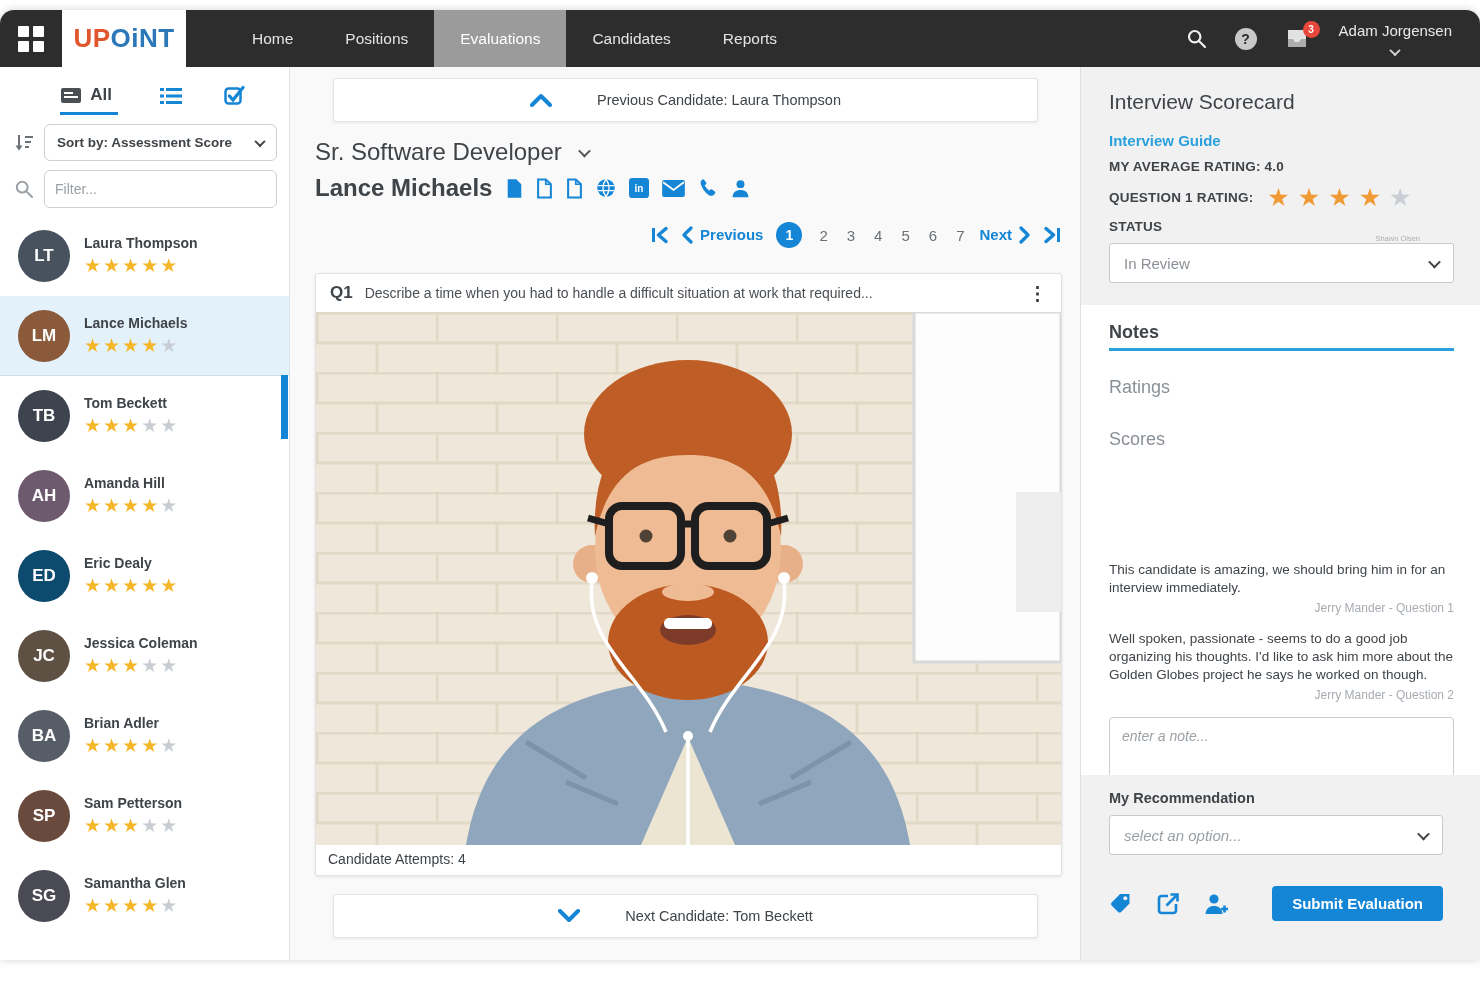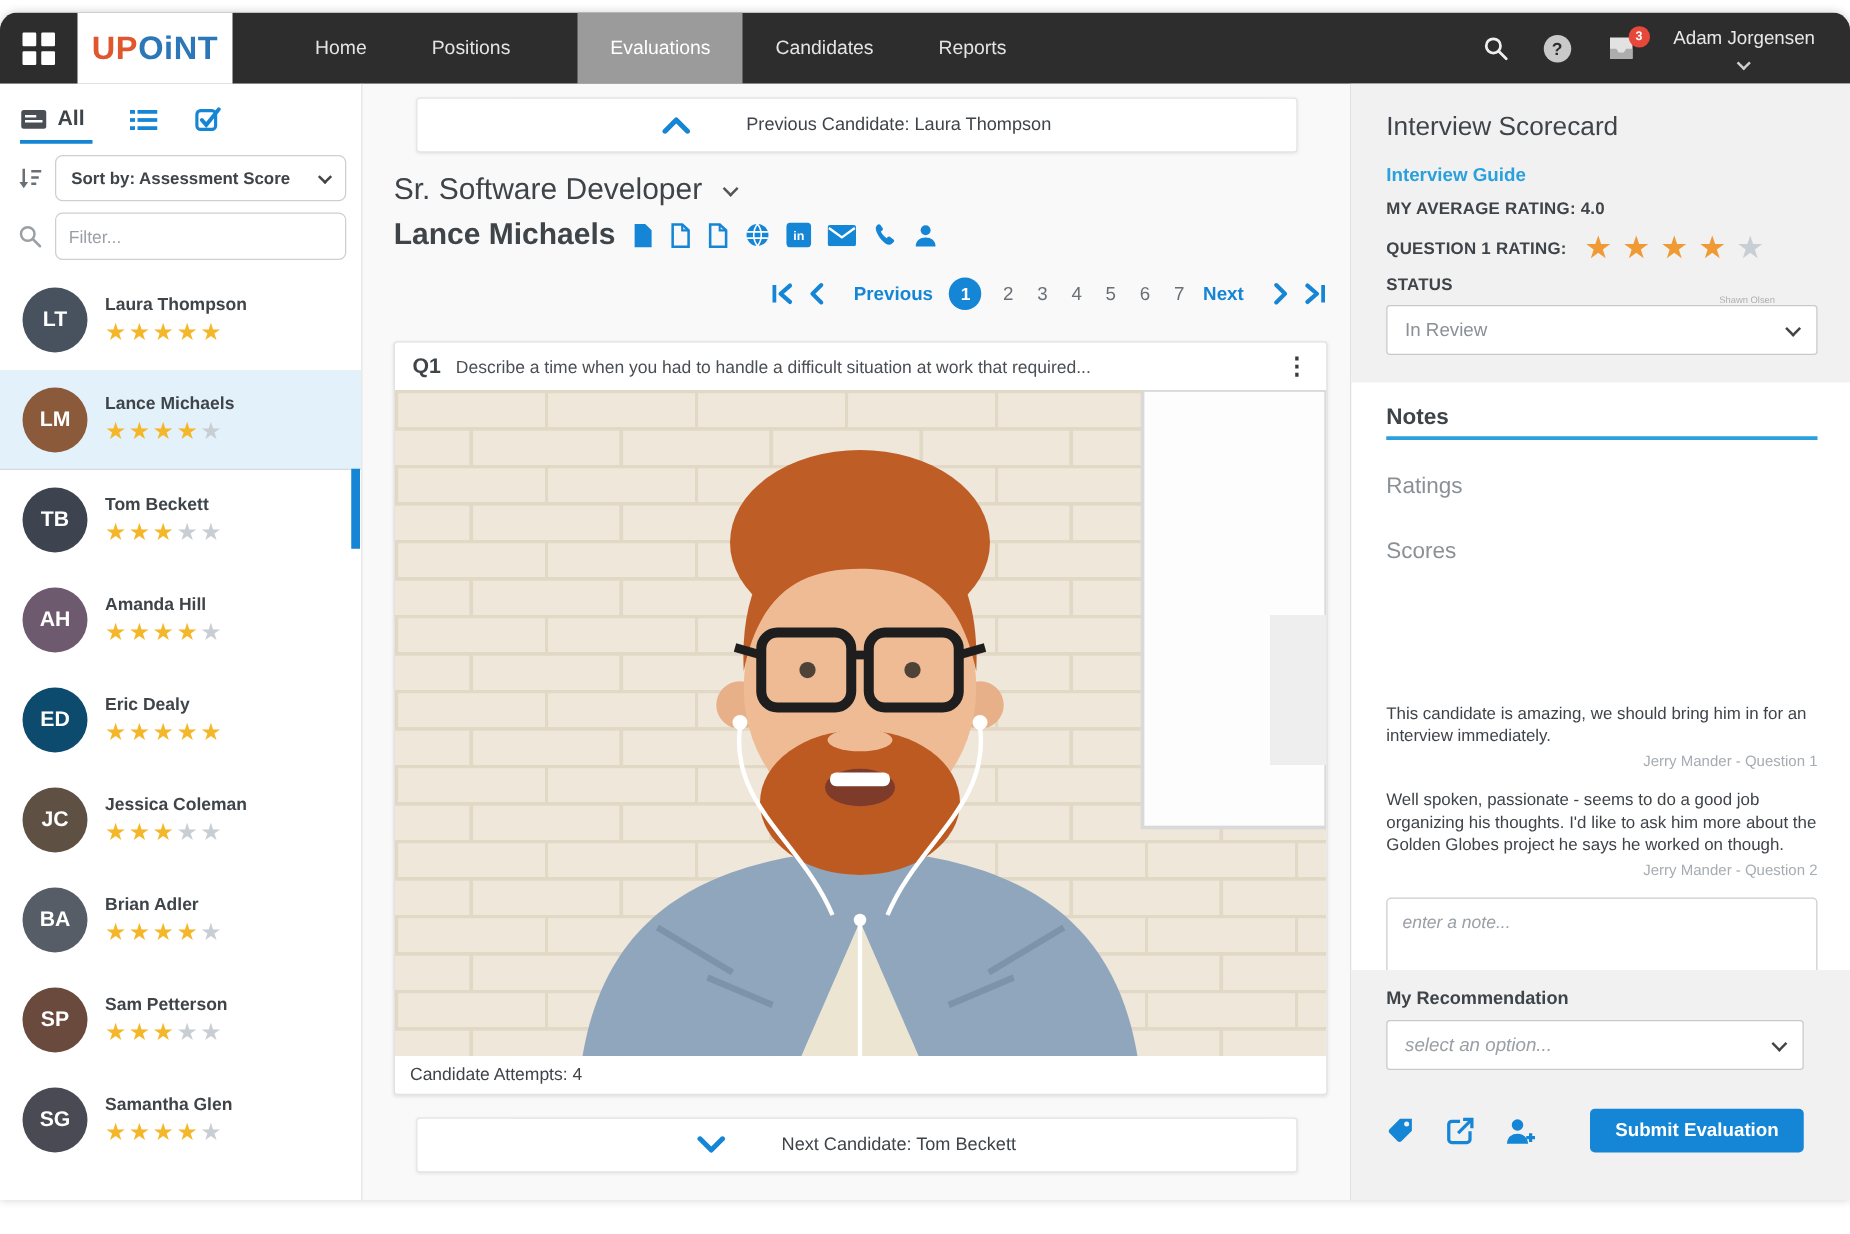--- a/index.html
+++ b/index.html
@@ -15,36 +15,36 @@
   
   .navbar{height:57px;background:var(--nav-bg);display:flex;align-items:stretch;}
   .grid-btn{width:62px;display:flex;align-items:center;justify-content:center;cursor:pointer;}
   .grid-ic{display:grid;grid-template-columns:11px 11px;grid-template-rows:11px 11px;gap:4px;}
   .grid-ic span{background:#fff;border-radius:1px;}
   .logo-box{width:124px;background:#fff;display:flex;align-items:center;justify-content:center;
             font-size:26px;font-weight:bold;letter-spacing:.5px;}
   .logo-up{color:var(--logo-orange);} .logo-rest{color:var(--logo-blue);}
   .nav-items{display:flex;margin-left:40px;}
   .nav-item{padding:0 26px;display:flex;align-items:center;color:#e4e4e4;font-size:15.5px;cursor:pointer;}
-  .nav-item.active{background:var(--nav-active);color:#fff;margin-left:28px;}
+  .nav-item.active{background:var(--nav-active);color:#fff;}
   .nav-right{margin-left:auto;display:flex;align-items:center;gap:28px;padding-right:28px;}
   .help-badge{width:22px;height:22px;border-radius:50%;background:#c9c9c9;color:#2d2d2d;font-weight:bold;
               font-size:14px;display:flex;align-items:center;justify-content:center;}
   .inbox-wrap{position:relative;display:flex;}
   .badge{position:absolute;top:-7px;right:-9px;min-width:17px;height:17px;border-radius:50%;
          background:var(--badge);color:#fff;font-size:10px;font-weight:bold;display:flex;
          align-items:center;justify-content:center;}
   .user-name{color:#e8e8e8;font-size:15px;display:flex;align-items:center;gap:9px;cursor:pointer;flex-direction:column;}
   .chev{display:inline-block;width:8px;height:8px;border-right:2px solid currentColor;
         border-bottom:2px solid currentColor;transform:rotate(45deg) translate(-1px,-1px);}
   
   .content{display:flex;height:893px;}
   
   .sidebar{width:290px;background:#fff;border-right:1px solid #e2e2e2;position:relative;flex-shrink:0;}
-  .side-tabs{display:flex;align-items:flex-end;gap:30px;padding:10px 0 0 16px;height:48px;}
+  .side-tabs{display:flex;align-items:flex-end;gap:42px;padding:10px 0 0 16px;height:48px;justify-content:center;}
   .tab-all{display:flex;align-items:center;gap:8px;border-bottom:3px solid var(--accent);
            padding:0 6px 7px 0;color:var(--dark);font-size:17px;font-weight:bold;cursor:pointer;}
   .side-tab-ic{padding-bottom:10px;cursor:pointer;display:flex;}
   .side-row{display:flex;align-items:center;gap:10px;padding:9px 12px 0 14px;}
   .filter-input{flex:1;height:38px;border:1px solid #cfcfcf;border-radius:6px;padding:0 10px;
                 font-size:14px;color:#444;outline:none;font-family:inherit;}
   .filter-input::placeholder{color:#9aa0a5;}
   .sort-box{flex:1;height:37px;border:1px solid #cfcfcf;border-radius:6px;background:#fff;display:flex;
             align-items:center;justify-content:space-between;padding:0 12px;cursor:pointer;}
   .sort-box span.lbl{font-size:13.5px;color:var(--dark);font-weight:bold;}
@@ -64,21 +64,21 @@
                 border-radius:3px;box-shadow:0 1px 3px rgba(0,0,0,.08);display:flex;align-items:center;
                 justify-content:center;gap:44px;font-size:14.5px;color:var(--dark);cursor:pointer;}
   .pos-title{margin:16px 0 0 25px;font-size:24px;color:var(--dark);display:flex;align-items:center;gap:18px;}
   .pos-title .chev{color:#555;width:9px;height:9px;}
   .cand-header{margin:8px 0 0 25px;display:flex;align-items:center;gap:14px;}
   .cand-header .nm{font-size:24px;font-weight:bold;color:var(--dark);}
   .contact-icons{display:flex;align-items:center;gap:13px;color:var(--accent);}
   .contact-icons span{display:flex;cursor:pointer;}
   .pagination{margin:20px 18px 0 0;display:flex;align-items:center;justify-content:flex-end;gap:13px;
               font-size:15px;color:#6a7075;}
-  .pagination .ctl{display:flex;align-items:center;gap:24px;color:var(--accent);font-weight:bold;cursor:pointer;}
+  .pagination .ctl{display:flex;align-items:flex-start;gap:7px;color:var(--accent);font-weight:bold;cursor:pointer;}
   .pg-num{cursor:pointer;padding:0 2px;}
   .pg-num.active{width:26px;height:26px;border-radius:50%;background:var(--accent);color:#fff;display:flex;
                  align-items:center;justify-content:center;font-size:14px;font-weight:bold;}
   .q-card{margin:25px 18px 0 25px;background:#fff;border:1px solid #e2e2e2;border-radius:3px;
           box-shadow:0 1px 3px rgba(0,0,0,.09);}
   .q-head{display:flex;align-items:center;gap:12px;padding:9px 14px;}
   .q-num{font-size:17px;font-weight:bold;color:var(--dark);}
   .q-text{font-size:14px;color:#4a4f54;}
   .kebab{margin-left:auto;font-size:19px;font-weight:bold;color:#3a3a3a;cursor:pointer;line-height:1;}
   .video{height:533px;overflow:hidden;cursor:pointer;}

